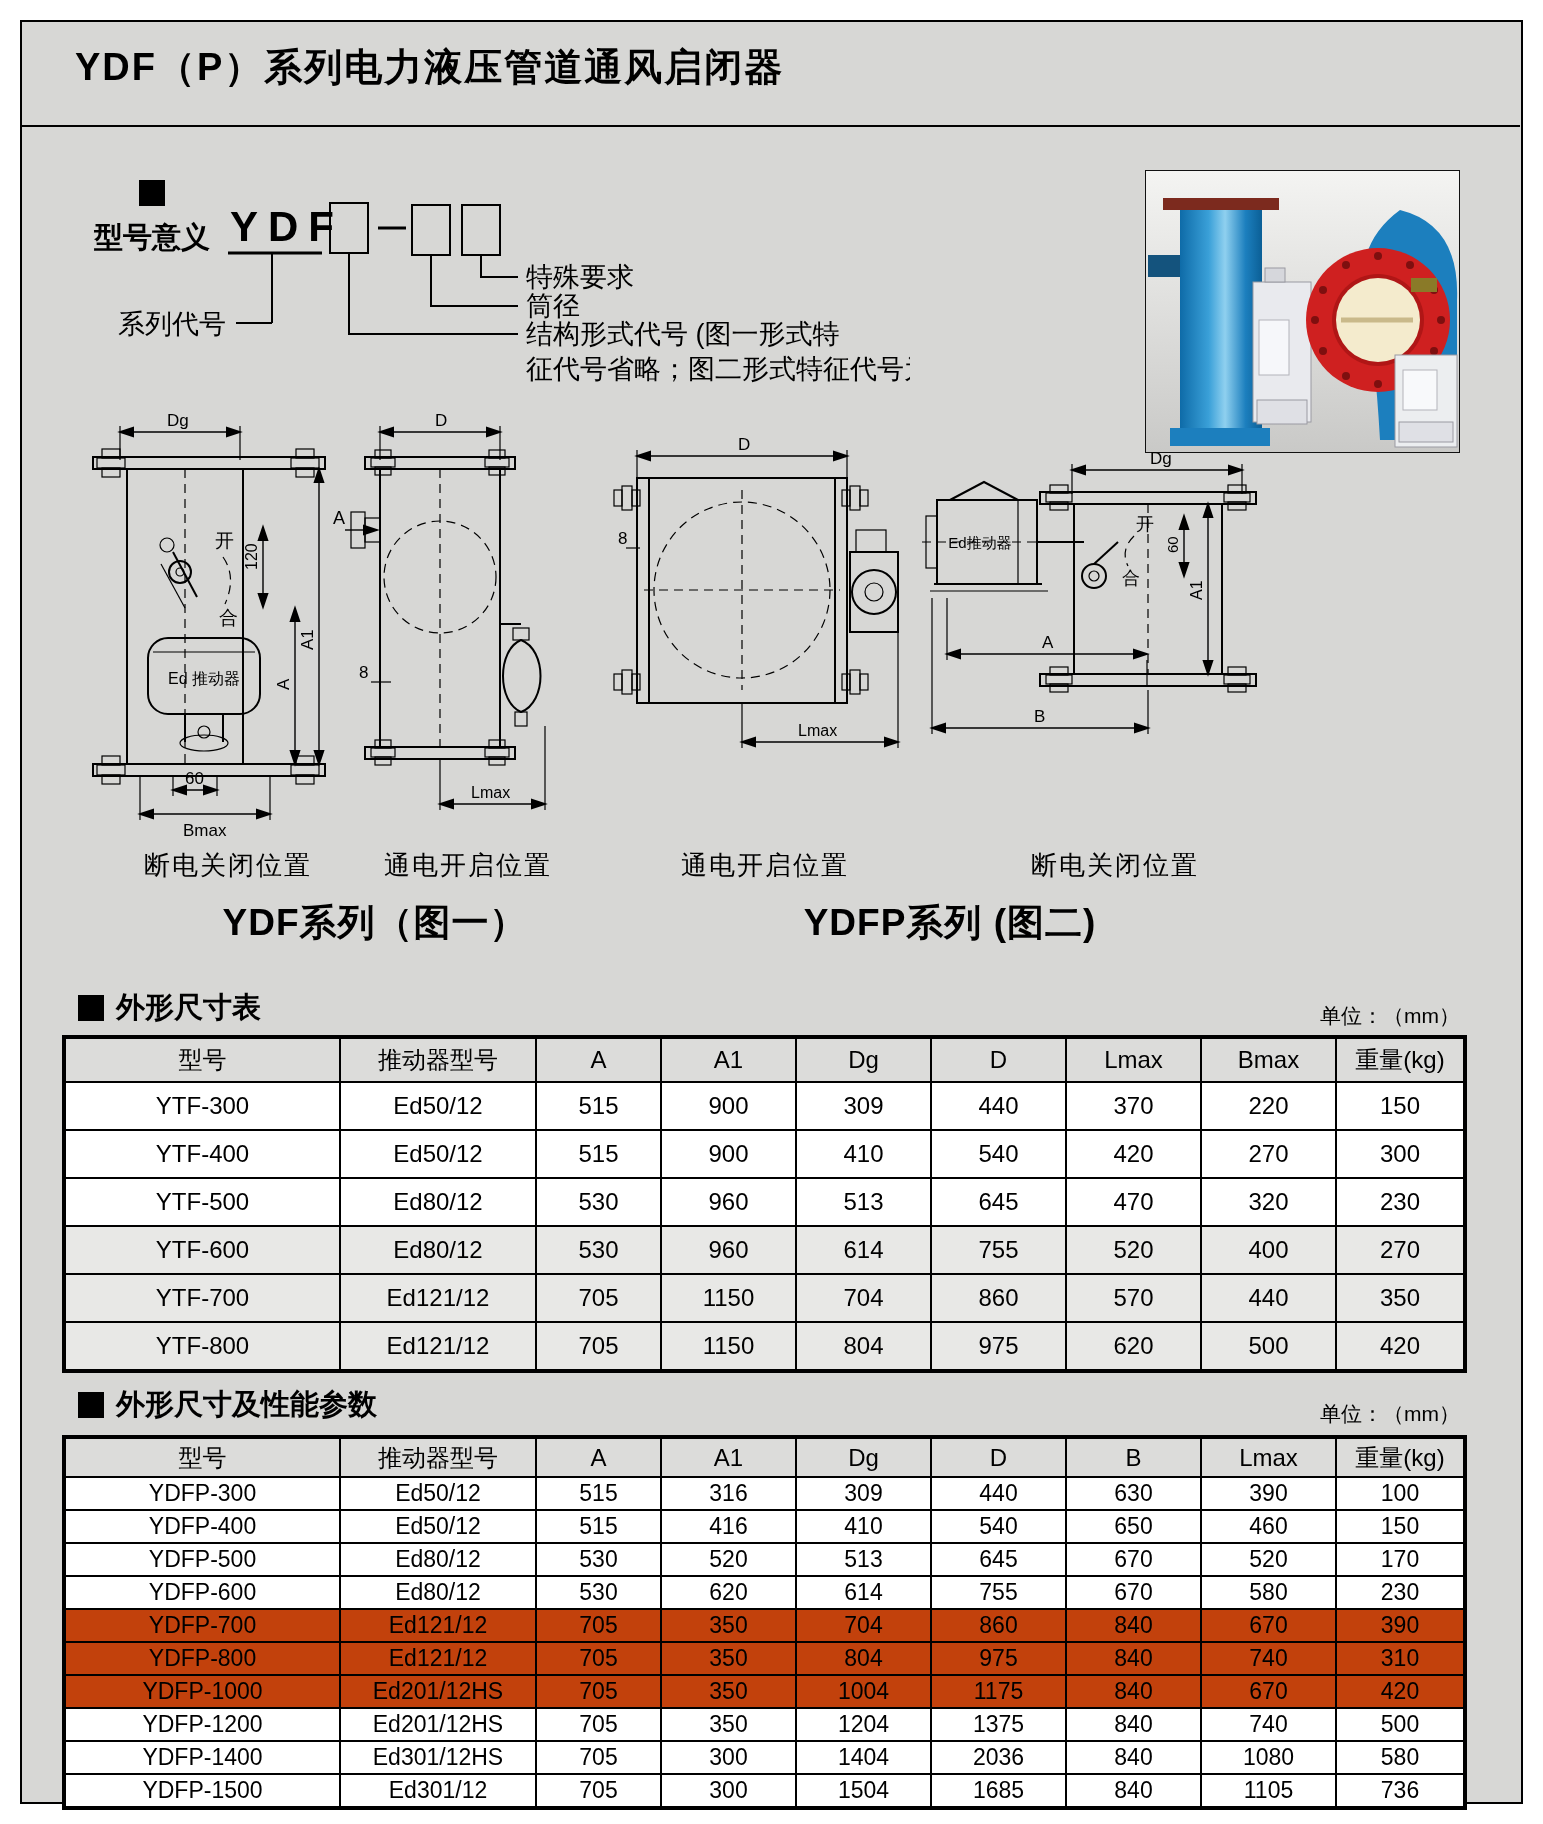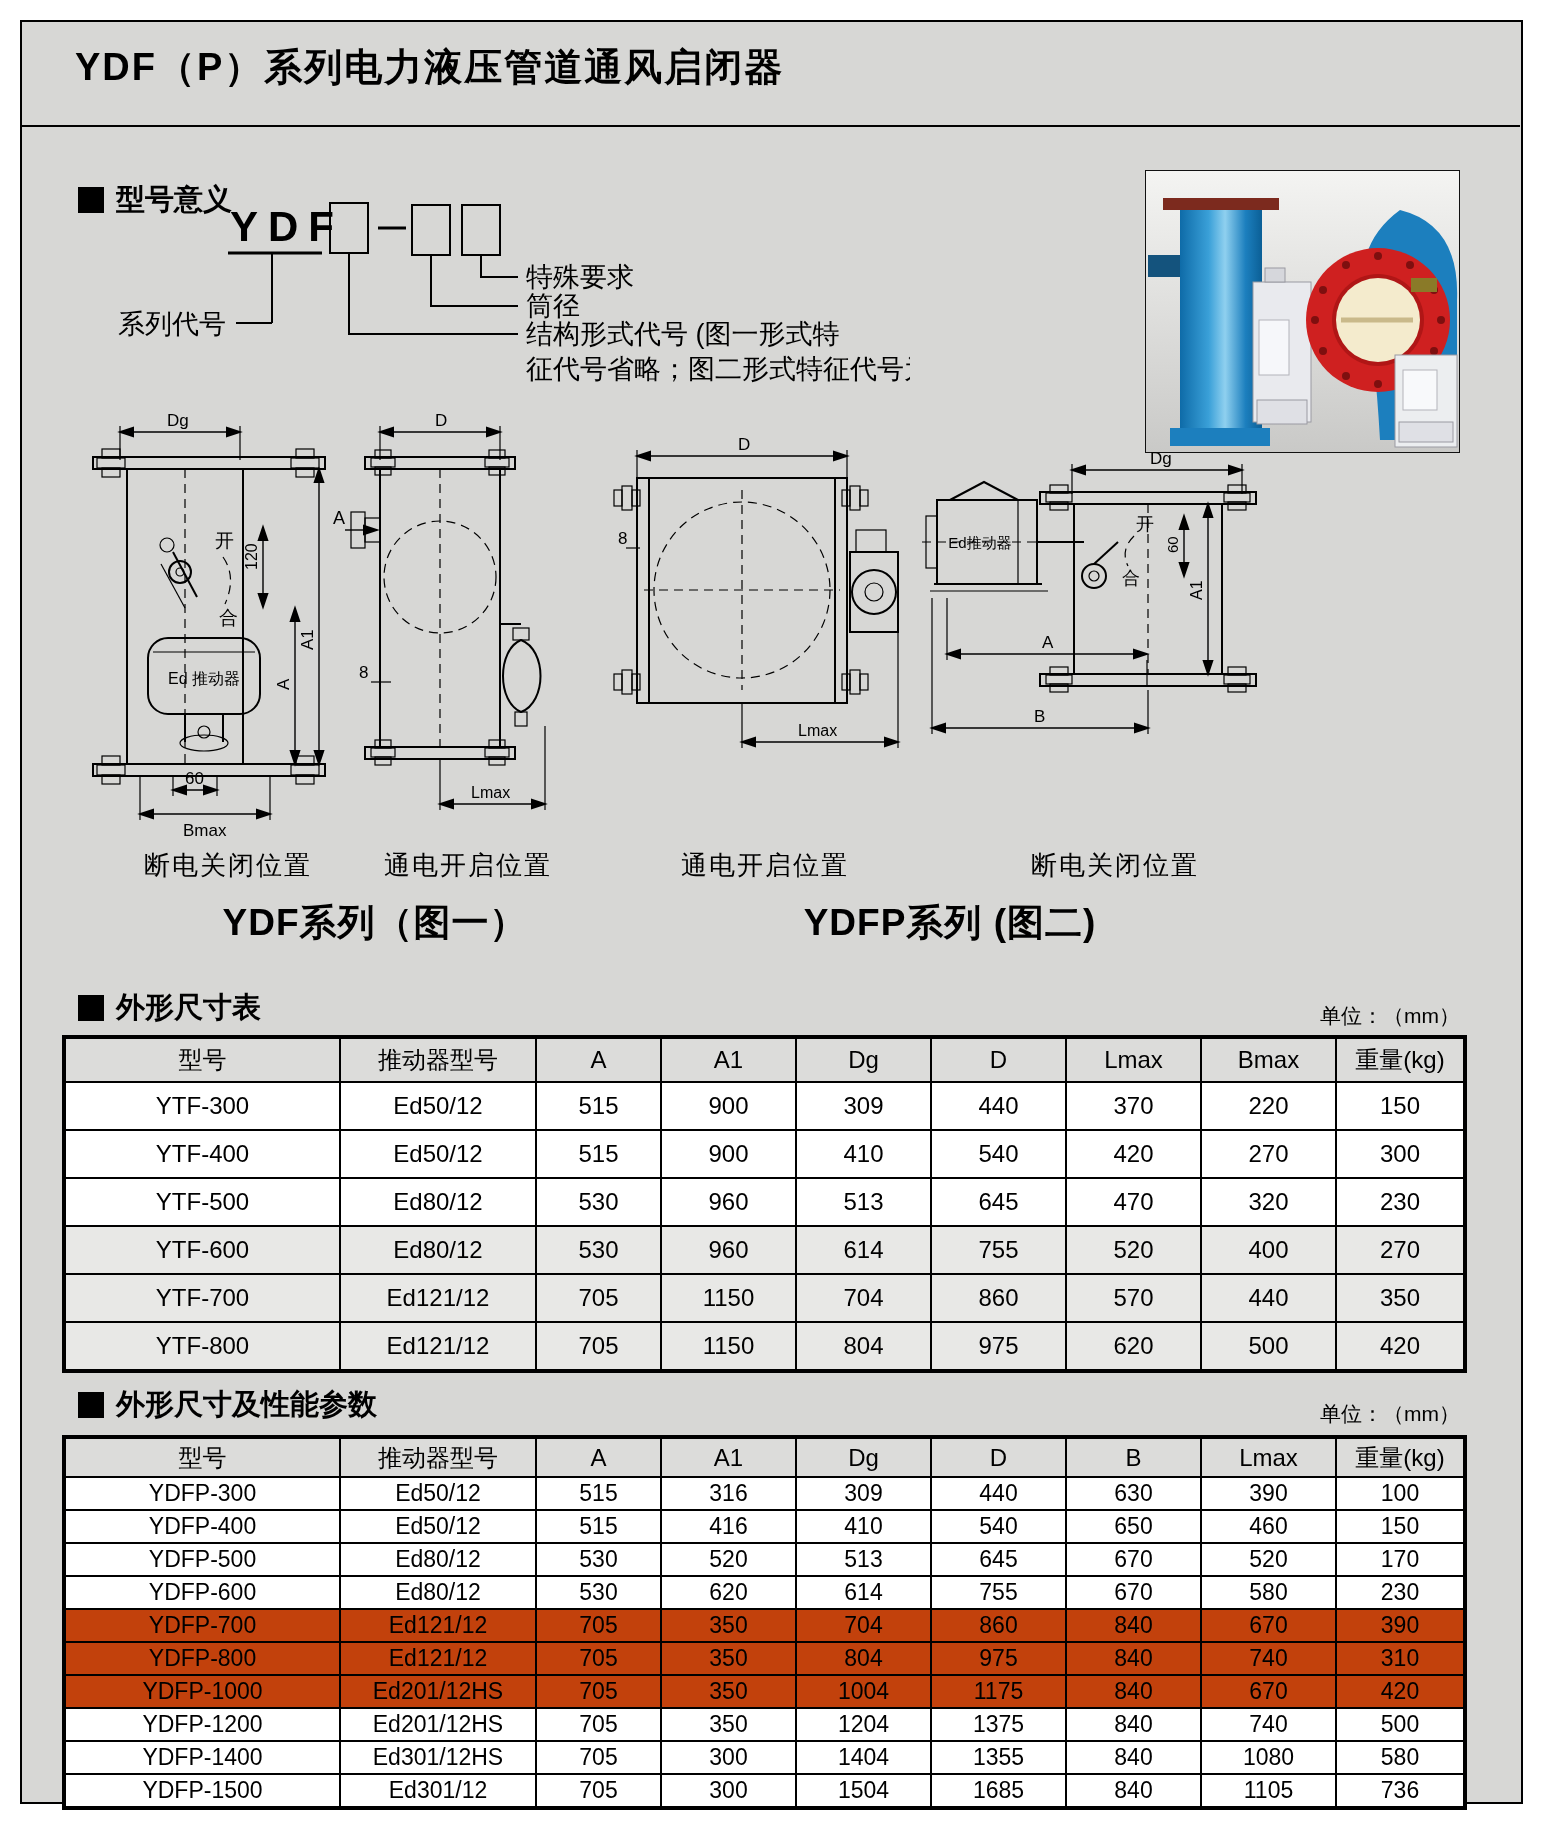--- a/index.html
+++ b/index.html
@@ -33,21 +33,21 @@
 </style>
 </head>
 <body>
 
 <div class="page">
   <div class="frame"></div>
 
   <div class="abs title">YDF（P）系列电力液压管道通风启闭器</div>
   <div class="abs title-rule"></div>
 
-  <div class="abs sec-head" style="left:78px;top:180px;">
+  <div class="abs sec-head" style="left:94px;top:180px;flex-direction:column;">
     <span class="bullet"></span>
     <span>型号意义</span>
   </div>
 
   <svg class="abs" style="left:90px;top:175px;" width="820" height="235" viewBox="0 0 820 235">
     <text x="140" y="66" font-size="42" font-weight="bold" letter-spacing="10">YDF</text>
     <line x1="138" y1="78" x2="232" y2="78" class="ln" style="stroke-width:3"></line>
     <line x1="182" y1="78" x2="182" y2="148" class="ln"></line>
     <line x1="146" y1="148" x2="182" y2="148" class="ln"></line>
     <text x="28" y="158" font-size="27">系列代号</text>
@@ -529,21 +529,21 @@
           <td>840</td>
           <td>740</td>
           <td>500</td>
         </tr>
         <tr>
           <td>YDFP-1400</td>
           <td>Ed301/12HS</td>
           <td>705</td>
           <td>300</td>
           <td>1404</td>
-          <td>1355</td>
+          <td>2036</td>
           <td>840</td>
           <td>1080</td>
           <td>580</td>
         </tr>
         <tr>
           <td>YDFP-1500</td>
           <td>Ed301/12</td>
           <td>705</td>
           <td>300</td>
           <td>1504</td>

